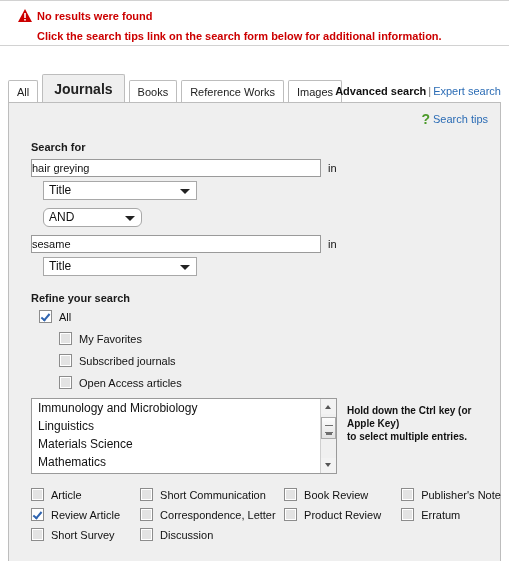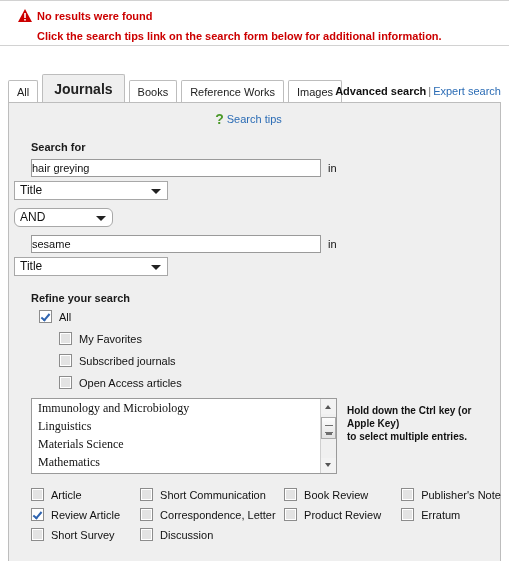--- a/index.html
+++ b/index.html
@@ -108,21 +108,21 @@
     position: relative;
     margin: 0 8px 0 8px;
     width: 493px;
     min-height: 465px;
     background: #efefef;
     border: 1px solid #bdbdbd;
     border-bottom: none;
     padding: 0;
   }
   .tips-row {
-    text-align: center;
+    text-align: right;
     padding: 8px 12px 0 0;
     height: 18px;
   }
   .qmark {
     color: #4c9a2a;
     font-weight: bold;
     font-size: 14px;
     vertical-align: -1px;
     margin-right: 3px;
   }
@@ -165,21 +165,21 @@
   .select-box {
     box-sizing: border-box;
     position: relative;
     height: 19px;
     border: 1px solid #a8a8a8;
     background: #ffffff;
     font-size: 12px;
     color: #111111;
     line-height: 17px;
     padding: 0 20px 0 5px;
-    margin: 0 0 0 5px;
+    margin: 0 0 0 34px;
   }
   .select-box.wide { width: 154px; }
   .select-box.narrow { width: 99px; border-radius: 6px; }
   .select-box .arrow {
     position: absolute;
     right: 6px;
     top: 7px;
     width: 0;
     height: 0;
     border-left: 5px solid transparent;
@@ -238,21 +238,20 @@
     margin: 2px 0 0 22px;
   }
   .listbox {
     box-sizing: border-box;
     position: relative;
     width: 306px;
     height: 76px;
     border: 1px solid #9a9a9a;
     background: #ffffff;
     overflow: hidden;
-    font-family: Liberation Serif, serif;
   }
   .listbox .opt {
     font-size: 12px;
     color: #111111;
     line-height: 18px;
     padding-left: 6px;
     white-space: nowrap;
   }
   .scrollbar {
     box-sizing: border-box;

